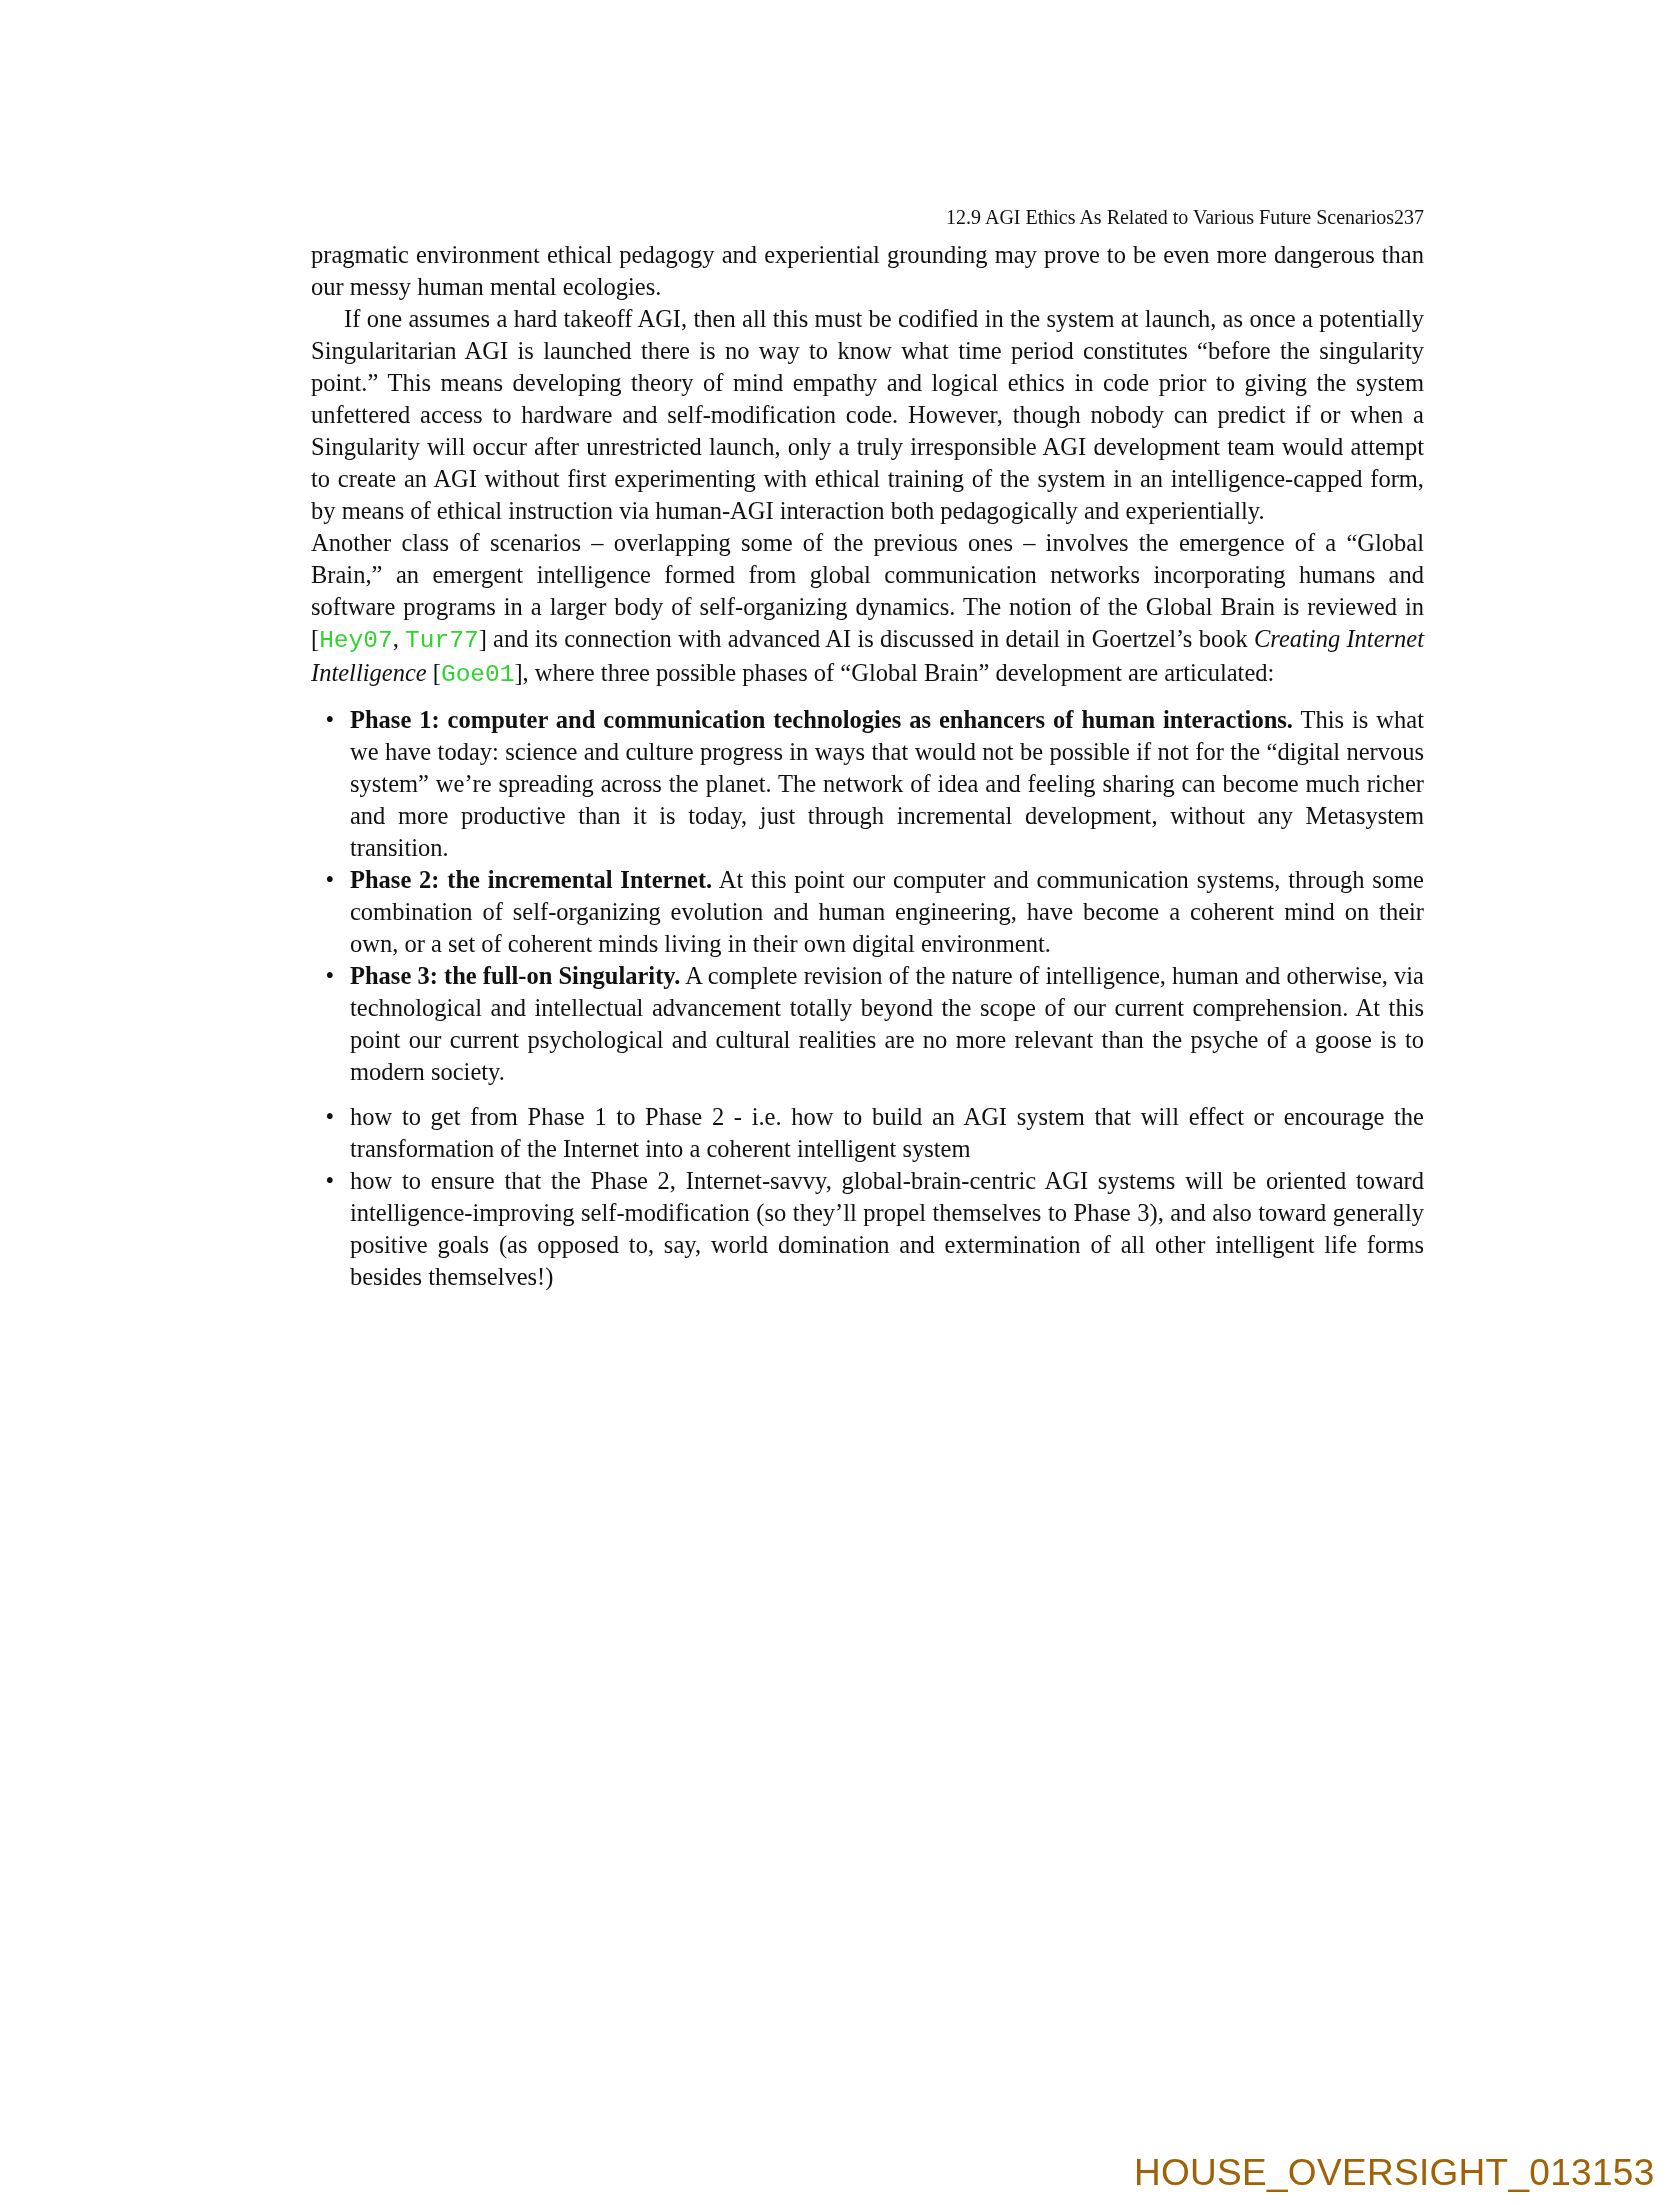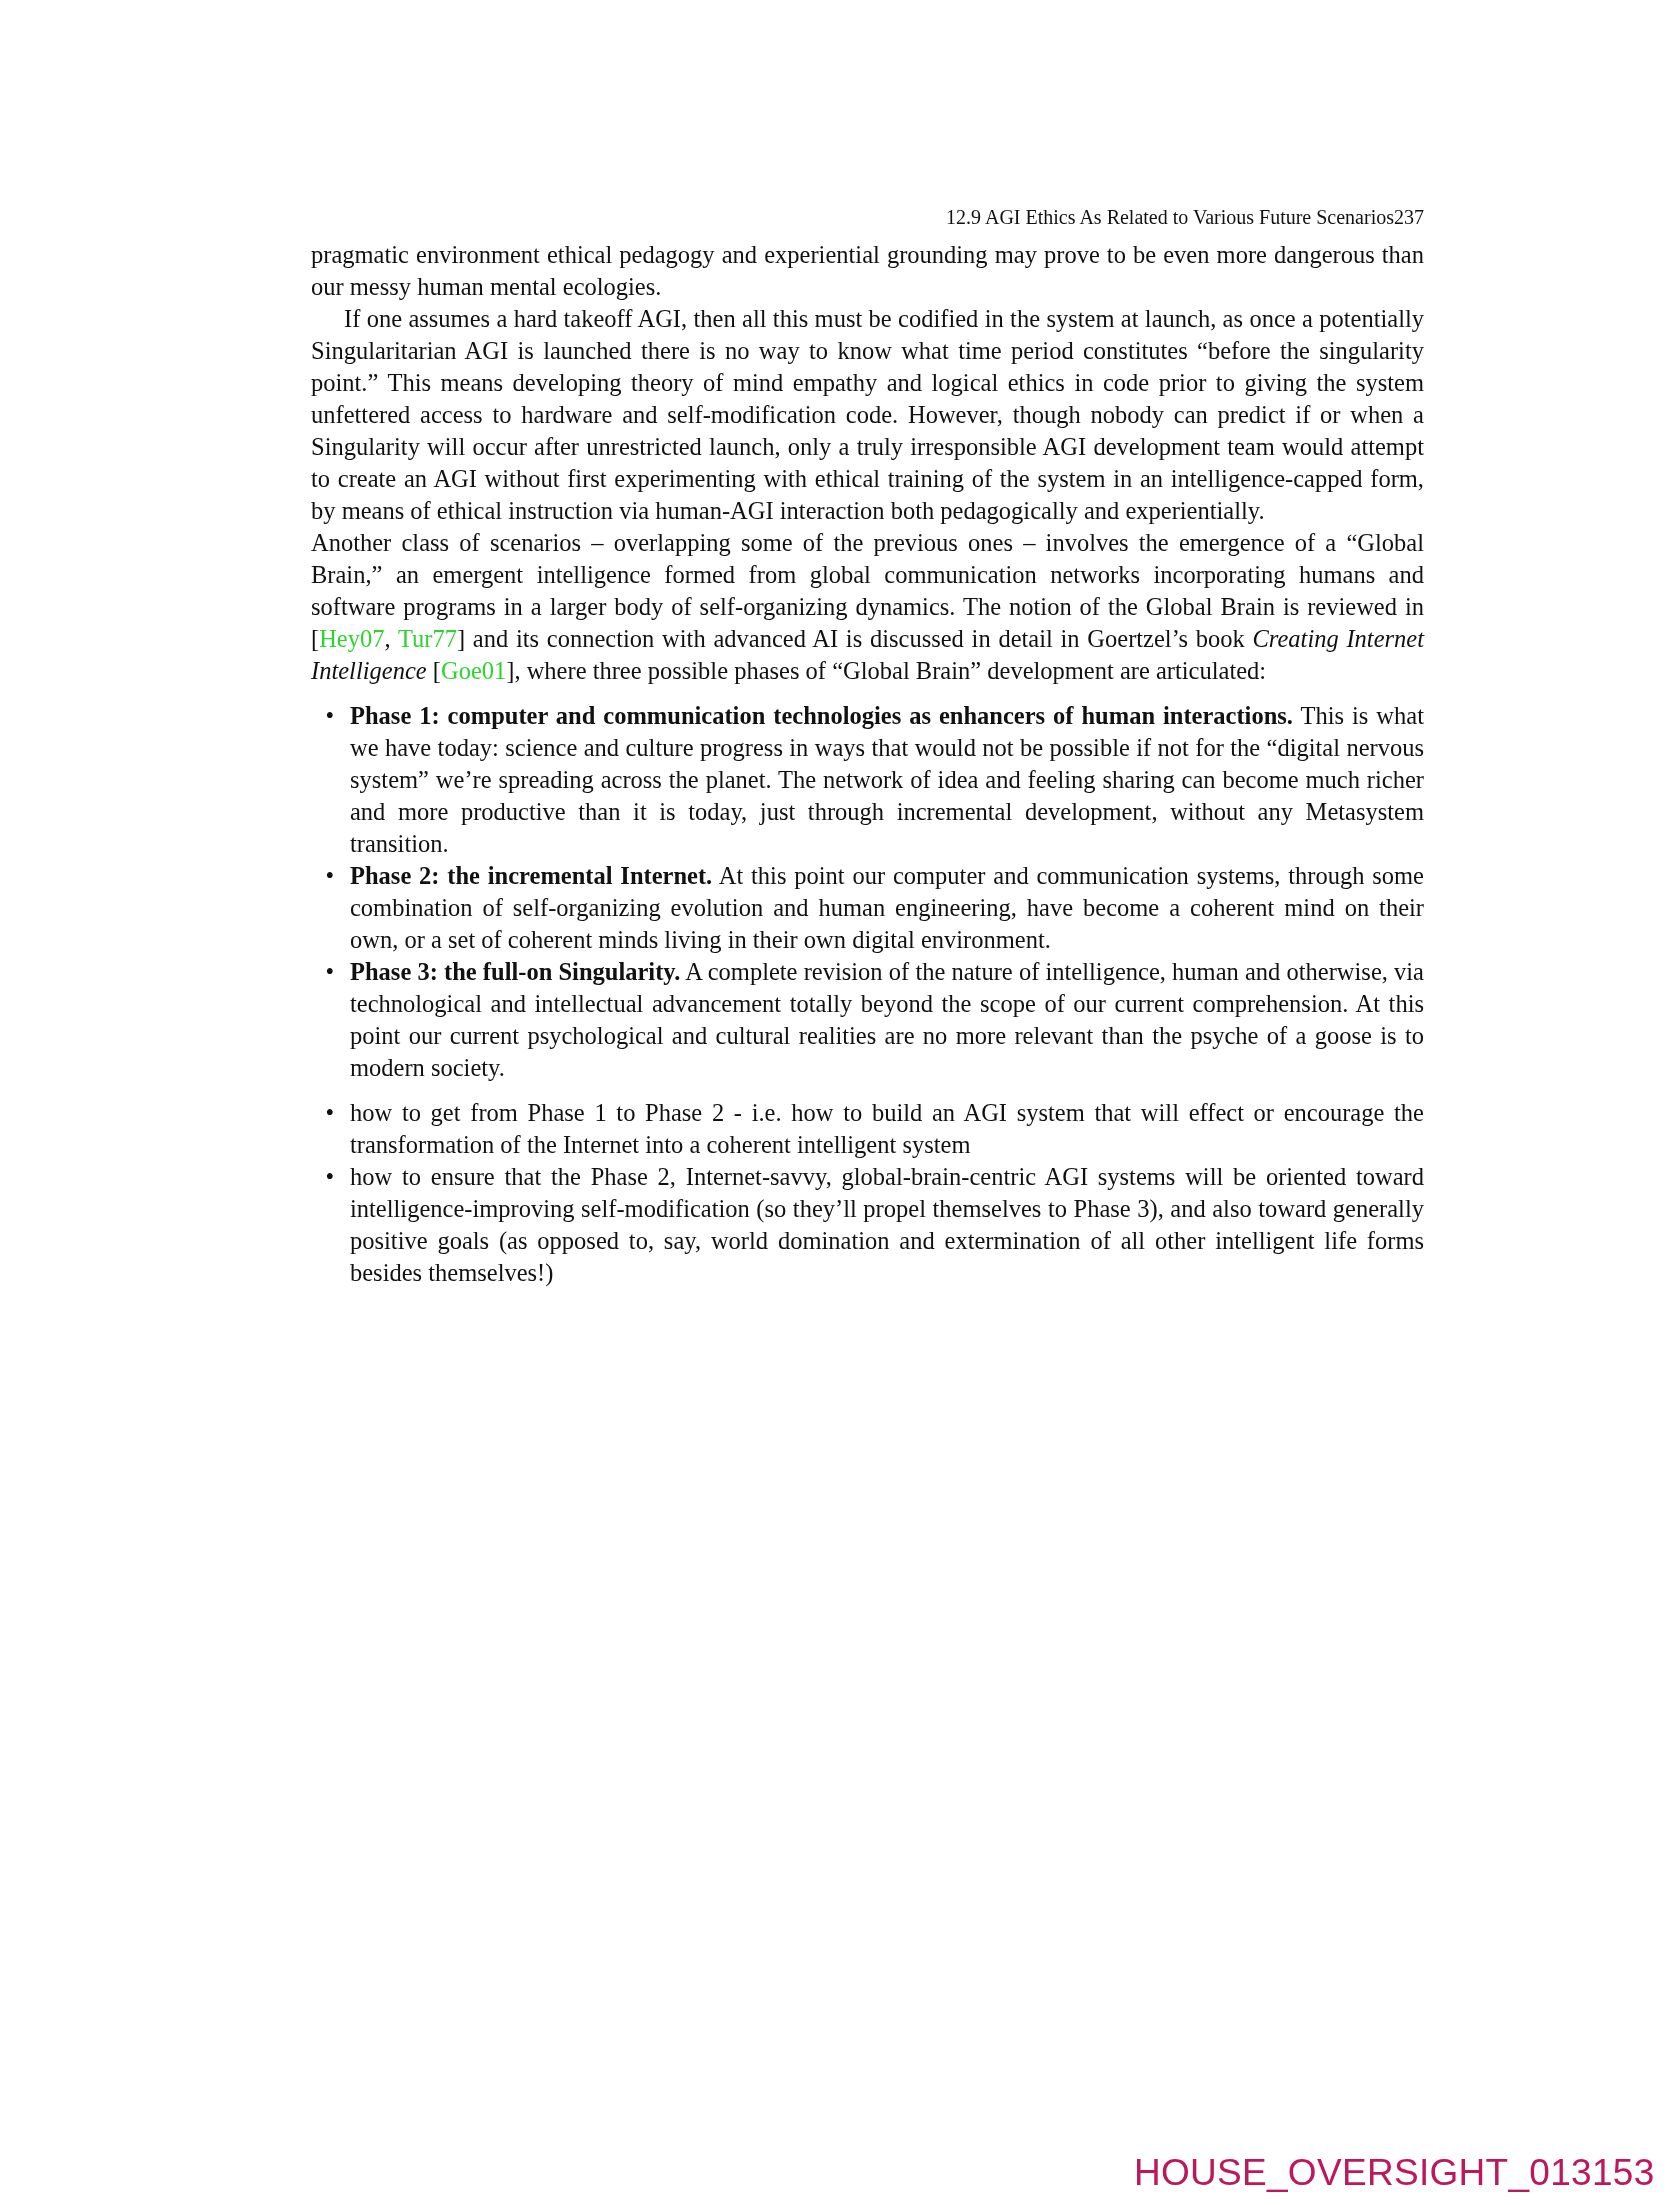--- a/index.html
+++ b/index.html
@@ -54,30 +54,30 @@
       position: relative;
       padding-left: 39px;
     }
     ul.bullets li .bullet {
       position: absolute;
       left: 14.4px;
       top: 0;
     }
     .seg-bold { font-weight: bold; }
     .seg-italic { font-style: italic; }
-    .seg-cite { color: #2fd42f; }
+    .seg-cite { color: #2fd42f; font-family: Liberation Mono, monospace; }
     .gap-before { margin-top: 14.4px; }
     .bates {
       position: absolute;
       right: 14.4px;
       top: 2151px;
       font-family: "Liberation Sans", "DejaVu Sans", sans-serif;
       font-size: 37px;
       line-height: 43px;
-      color: #be185d;
+      color: #a16207;
       letter-spacing: 0.3px;
     }
   </style>
 </head>
 <body>
 
 <div class="page">
 
   <div class="running-head">
     <span>12.9  AGI Ethics As Related to Various Future Scenarios</span>

